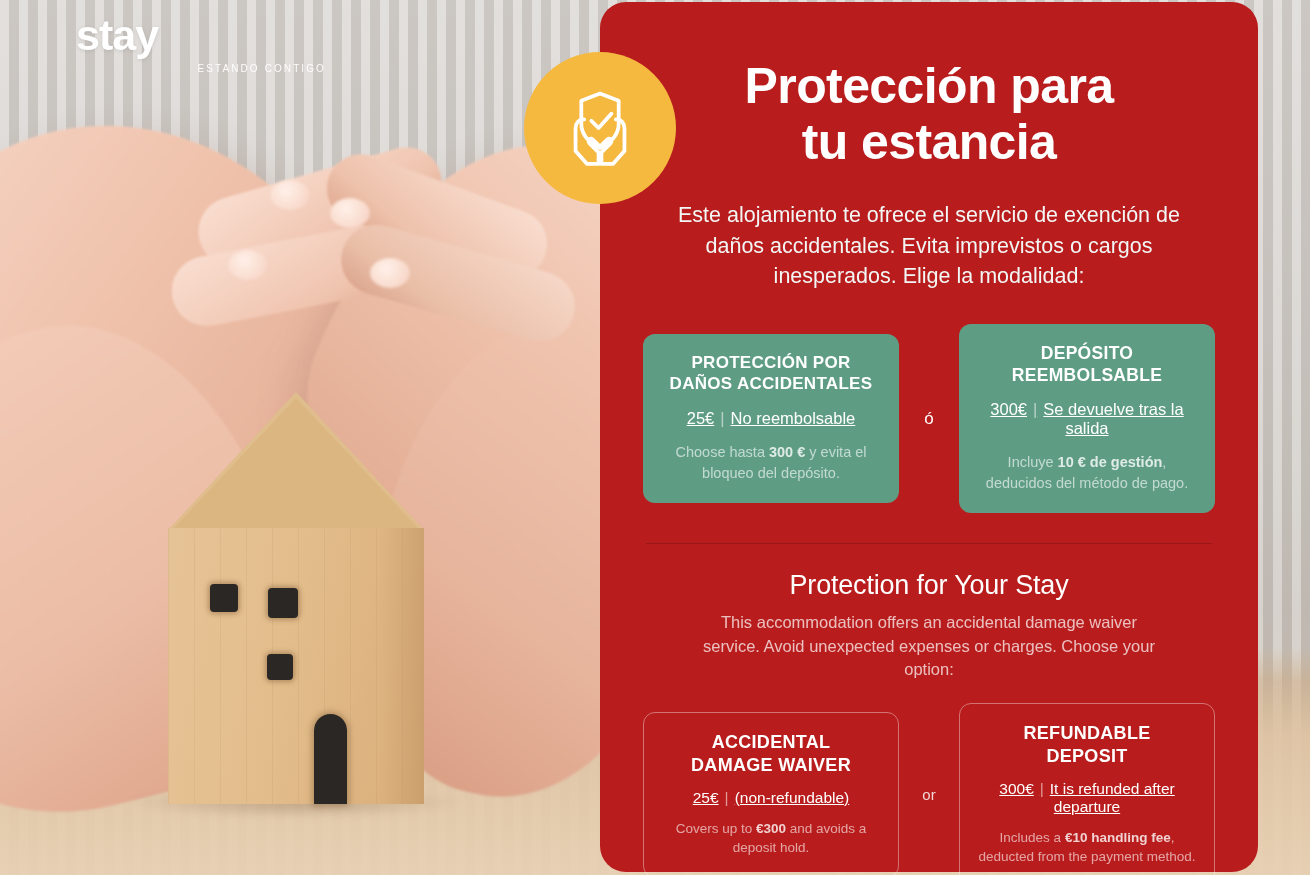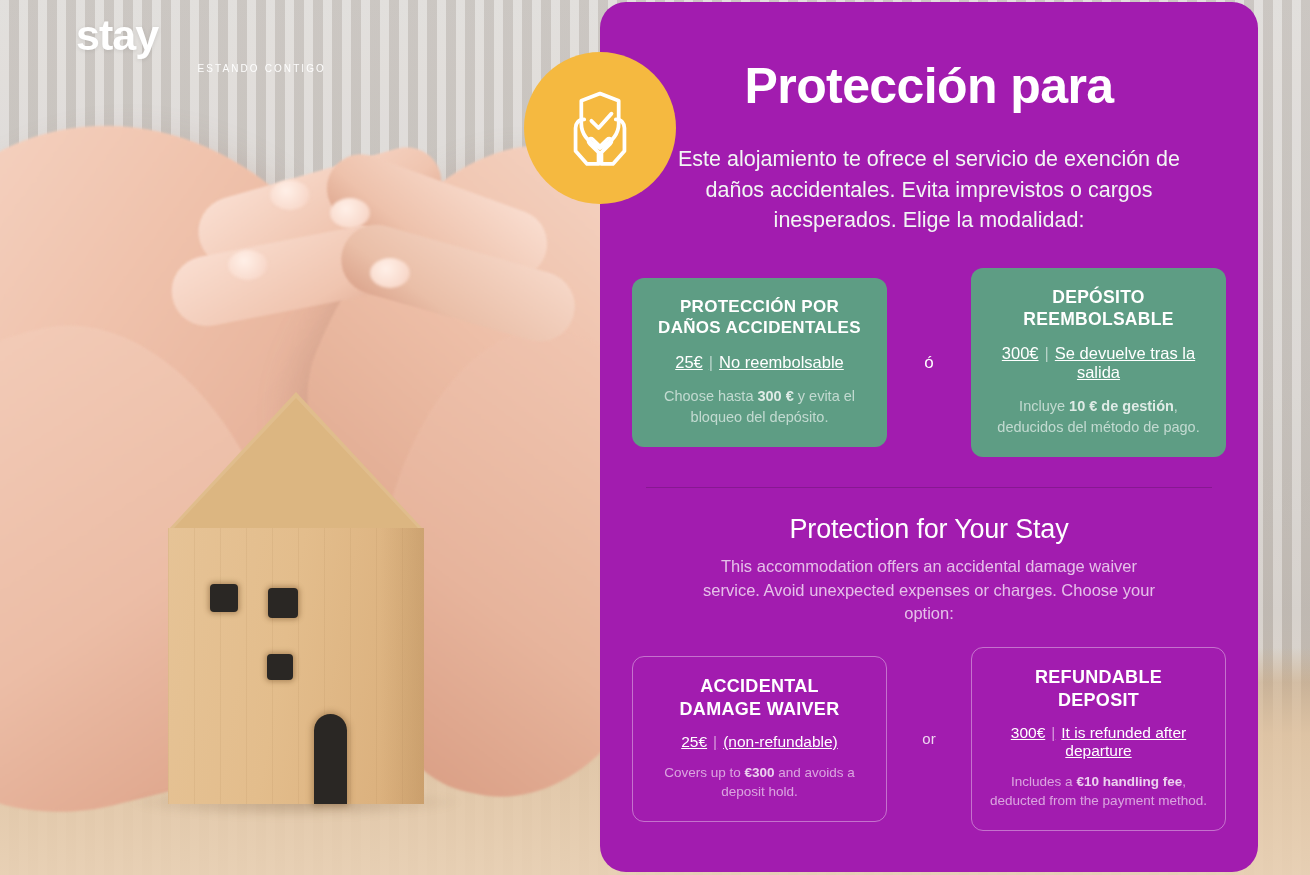--- a/index.html
+++ b/index.html
@@ -124,41 +124,41 @@
     border-radius:0 0 20px 20px;
   }
   .logo-tag {
     margin-top:6px; text-align:right; font-size:10px; letter-spacing:2.1px;
     font-weight:500; color:#fff; opacity:.96;
   }
 
   
   .panel {
     position:absolute; left:600px; top:2px; width:658px; height:870px;
-    background:#a21caf; border-radius:26px;
+    background:#b91c1c; border-radius:26px;
     padding:0 32px;
   }
   .badge {
     position:absolute; left:-76px; top:50px; width:152px; height:152px;
     border-radius:50%; background:#f5b940;
     display:flex; align-items:center; justify-content:center;
   }
   .badge svg { width:92px; height:92px; display:block; }
 
   .title {
     margin-top:56px; text-align:center; color:#fff;
     font-size:50px; font-weight:700; line-height:1.12; letter-spacing:-.6px;
   }
   .intro {
     margin:30px auto 0; max-width:560px; text-align:center;
     color:#f2f6f4; font-size:21.5px; line-height:1.42; font-weight:400;
   }
 
   
-  .options { display:flex; align-items:center; justify-content:center; gap:12px; margin-top:32px; }
+  .options { display:flex; align-items:center; justify-content:center; gap:0; margin-top:32px; }
   .card {
     width:256px; border-radius:12px; padding:18px 16px 20px;
     text-align:center;
   }
   .card.filled { background:#5e9d84; min-height:162px; }
   .card.outlined { border:1.5px solid rgba(255,255,255,.38); min-height:156px; }
   .card-title {
     color:#fff; font-weight:700; font-size:17.5px; line-height:1.28; letter-spacing:.3px;
   }
   .card-price {
@@ -243,20 +243,21 @@
           <path d="M32 8 L45 13 V29 C45 38 38 43 32 46 C26 43 19 38 19 29 V13 Z"></path>
           <path d="M26 27 l5 5 9-10"></path>
           <path d="M21 26 C17 26 15 29 15 32 v16 l8 9 h8 V49 l-6-6 c-2-2 0-5 2-3 l5 5"></path>
           <path d="M43 26 C47 26 49 29 49 32 v16 l-8 9 h-8 V49 l6-6 c2-2 0-5-2-3 l-5 5"></path>
         </svg>
       </span>
     </div>
 
     <div class="title">
       <div>Protección para</div>
+      <div>tu estancia</div>
     </div>
 
     <p class="intro">Este alojamiento te ofrece el servicio de exención de daños accidentales. Evita imprevistos o cargos inesperados. Elige la modalidad:</p>
 
     <div class="options opt-es">
       <div class="card filled">
         <div class="card-title">
           <div>PROTECCIÓN POR</div>
           <div>DAÑOS ACCIDENTALES</div>
         </div>

